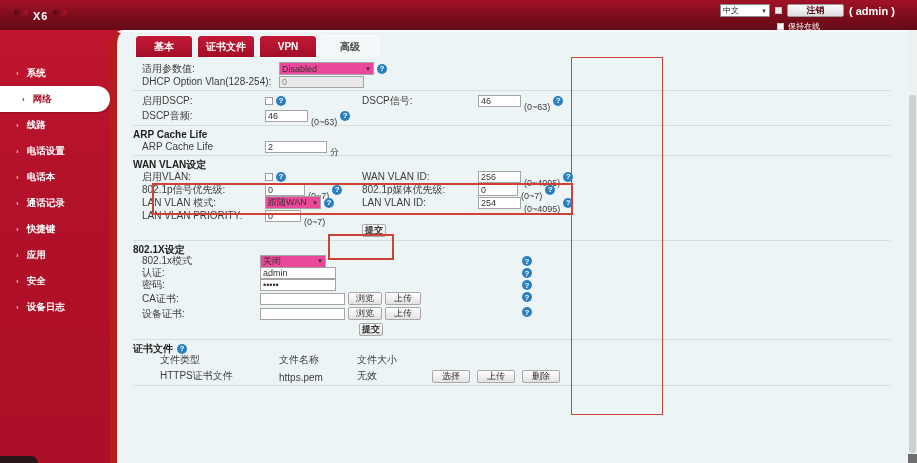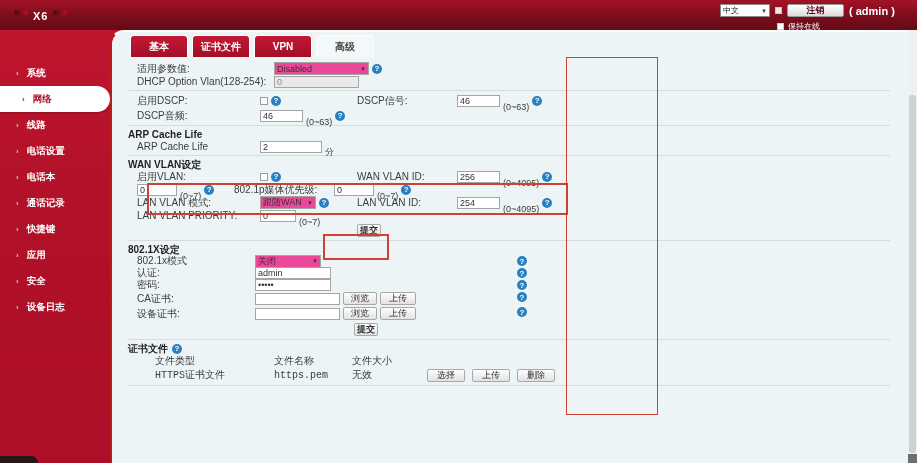--- a/index.html
+++ b/index.html
@@ -36,35 +36,35 @@
     color:#ffffff; font-size:9.5px; font-weight:bold; cursor:pointer; }
   .nav-item .arr { color:#f0b9b9; font-size:8px; }
   .nav-item.active { background:#ffffff; border-radius:0 13px 13px 0; color:#a80f27;
     padding-left:22px; box-shadow:0 1px 2px rgba(0,0,0,.25); }
   .nav-item.active .arr { color:#a80f27; }
   .corner-shadow { position:absolute; left:0; bottom:0; width:38px; height:7px;
     background:#181818; border-radius:0 7px 0 0; opacity:.9; z-index:3; }
 
   
   .content { position:absolute; left:110px; top:30px; width:798px; height:433px;
-    background:#edf4f5; border-top:2px solid #fbfdfd; border-left:2px solid #b91c1c;
+    background:#edf4f5; border-top:2px solid #fbfdfd; border-left:7px solid #b91c1c;
     border-radius:14px 0 0 0; z-index:4; }
 
   .tabs { position:absolute; left:18px; top:3px; display:flex; gap:4px; }
   .tab { width:58px; height:22px; line-height:21px; text-align:center; font-size:10px;
     font-weight:bold; color:#fff; background:linear-gradient(#c31836,#a30e26);
     border:1px solid #fdfdfd; border-bottom:none; border-radius:4px 4px 0 0; cursor:pointer; }
   .tab.active { background:#f3f8f9; color:#4a4a4a; }
 
   .formwrap { position:absolute; left:0; top:27px; right:10px; padding-top:3px; }
   .frow { display:flex; align-items:center; height:13px; padding-left:25px;
     font-size:10px; color:#3c3c3c; position:relative; }
   .frow.h12 { height:12px; } .frow.h15 { height:15px; } .frow.h16 { height:16px; }
   .lab1 { width:123px; } .lab1w { width:137px; } .lab1x { width:118px; }
-  .lab2 { width:100px; }
+  .lab2 { width:116px; }
   .fld { display:flex; align-items:center; gap:3px; }
   .fld1 { width:97px; }
   .hr { height:1px; background:#d7dcdd; margin:2px 8px 2px 16px; }
   .stitle { height:12px; line-height:12px; padding:3px 0 1px 16px; font-size:10px;
     font-weight:bold; color:#1f1f1f; display:flex; align-items:center; gap:4px; }
 
   .ti { height:12px; line-height:10px; border:1px solid #a5a5a5; background:#fff;
     font-size:9px; color:#333; padding:0 2px; overflow:hidden; white-space:nowrap; }
   .ti.dis { background:#e9e9e9; color:#8a8a8a; }
   .w36{width:36px} .w40{width:40px} .w43{width:43px} .w62{width:62px}
@@ -79,22 +79,22 @@
     justify-content:center; flex:none; cursor:pointer; }
   .help-abs { position:absolute; left:405px; top:1px; }
   .btn { height:13px; padding:0 7px; font-size:9px; color:#333;
     background:linear-gradient(#fefefe,#e2e2e2); border:1px solid #a8a8a8; border-radius:2px;
     display:inline-flex; align-items:center; justify-content:center; cursor:pointer; white-space:nowrap; }
   .btn.wide { width:24px;font-weight:bold; }
   .btn.cellbtn { width:38px; margin-right:7px; }
   .submit-row { margin-left:220px; }
   .submit-row2 { margin-left:217px; }
 
-  .trow { display:flex; align-items:center; height:13px; padding-left:43px;
-    font-size:10px; color:#3c3c3c;font-family:Liberation Mono, monospace; }
+  .trow { display:flex; align-items:flex-end; height:13px; padding-left:43px;
+    font-size:10px; color:#3c3c3c; }
   .trow.h16 { height:16px; }
   .tc1 { width:119px; } .tc2 { width:78px; } .tc3 { width:75px; }
 
   
   .anno { position:absolute; border:2px solid #cd4233; z-index:9; pointer-events:none; }
   .anno-wan   { left:35px;  top:151px; width:421px; height:32px; }
   .anno-sub   { left:211px; top:202px; width:66px;  height:26px; }
   .anno-tall  { left:454px; top:25px;  width:92px;  height:358px; border-width:1px; }
 
   
@@ -251,20 +251,21 @@
           <span class="help">?</span>
         </span>
         <span class="lab2">WAN VLAN ID:</span>
         <span class="fld">
           <span class="ti w43">256</span>
           <span class="rng">(0~4095)</span>
           <span class="help">?</span>
         </span>
       </div>
       <div class="frow">
+        <span class="lab1">802.1p信号优先级:</span>
         <span class="fld fld1">
           <span class="ti w40">0</span>
           <span class="rng">(0~7)</span>
           <span class="help">?</span>
         </span>
         <span class="lab2">802.1p媒体优先级:</span>
         <span class="fld">
           <span class="ti w40">0</span>
           <span class="rng">(0~7)</span>
           <span class="help">?</span>

